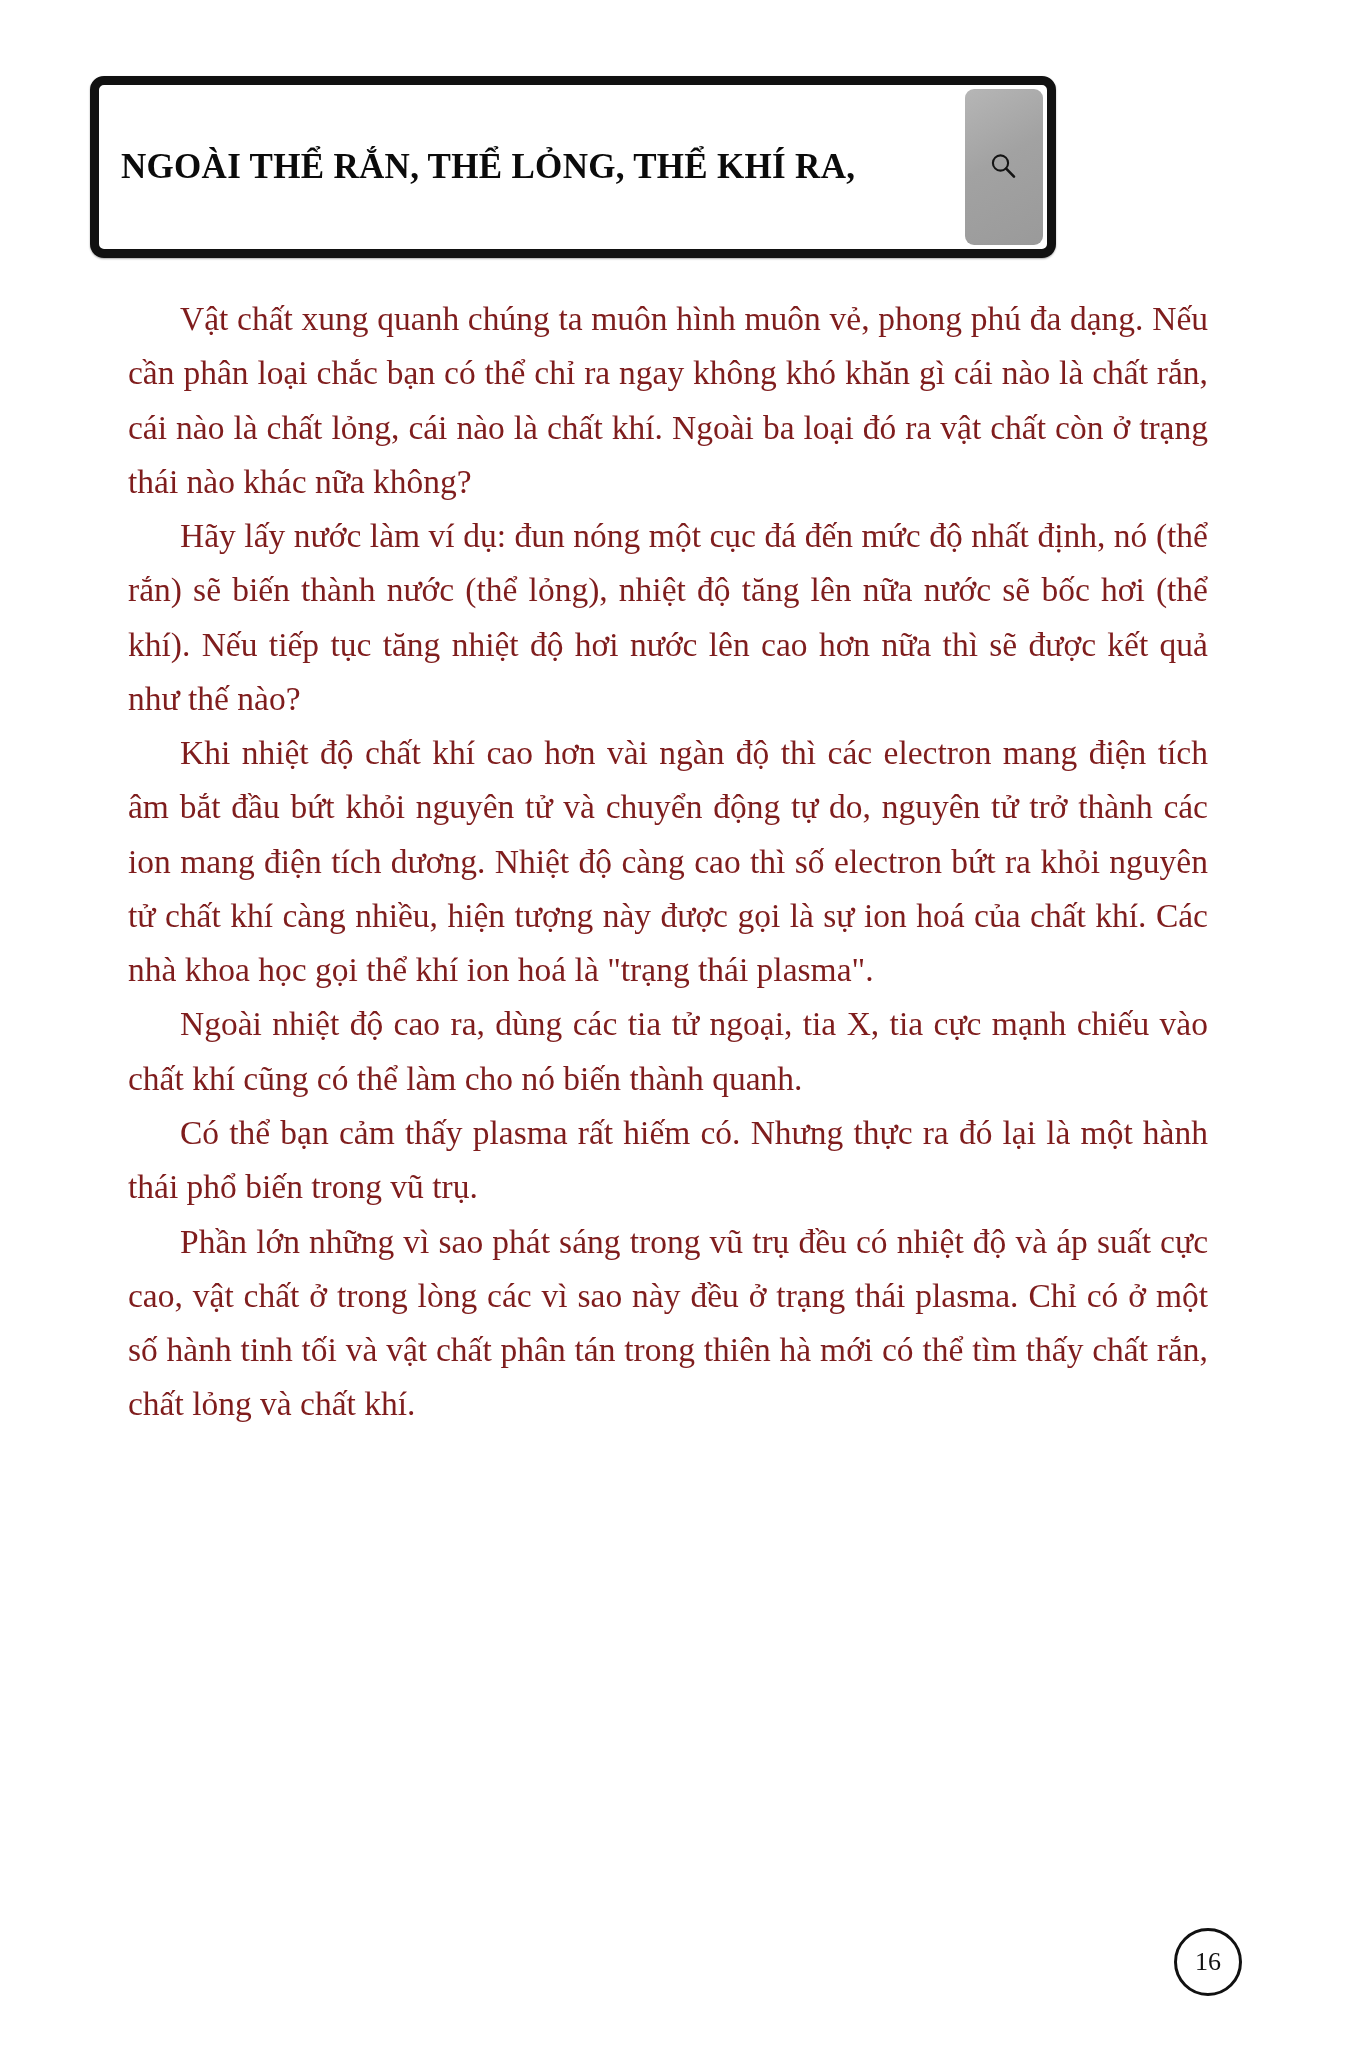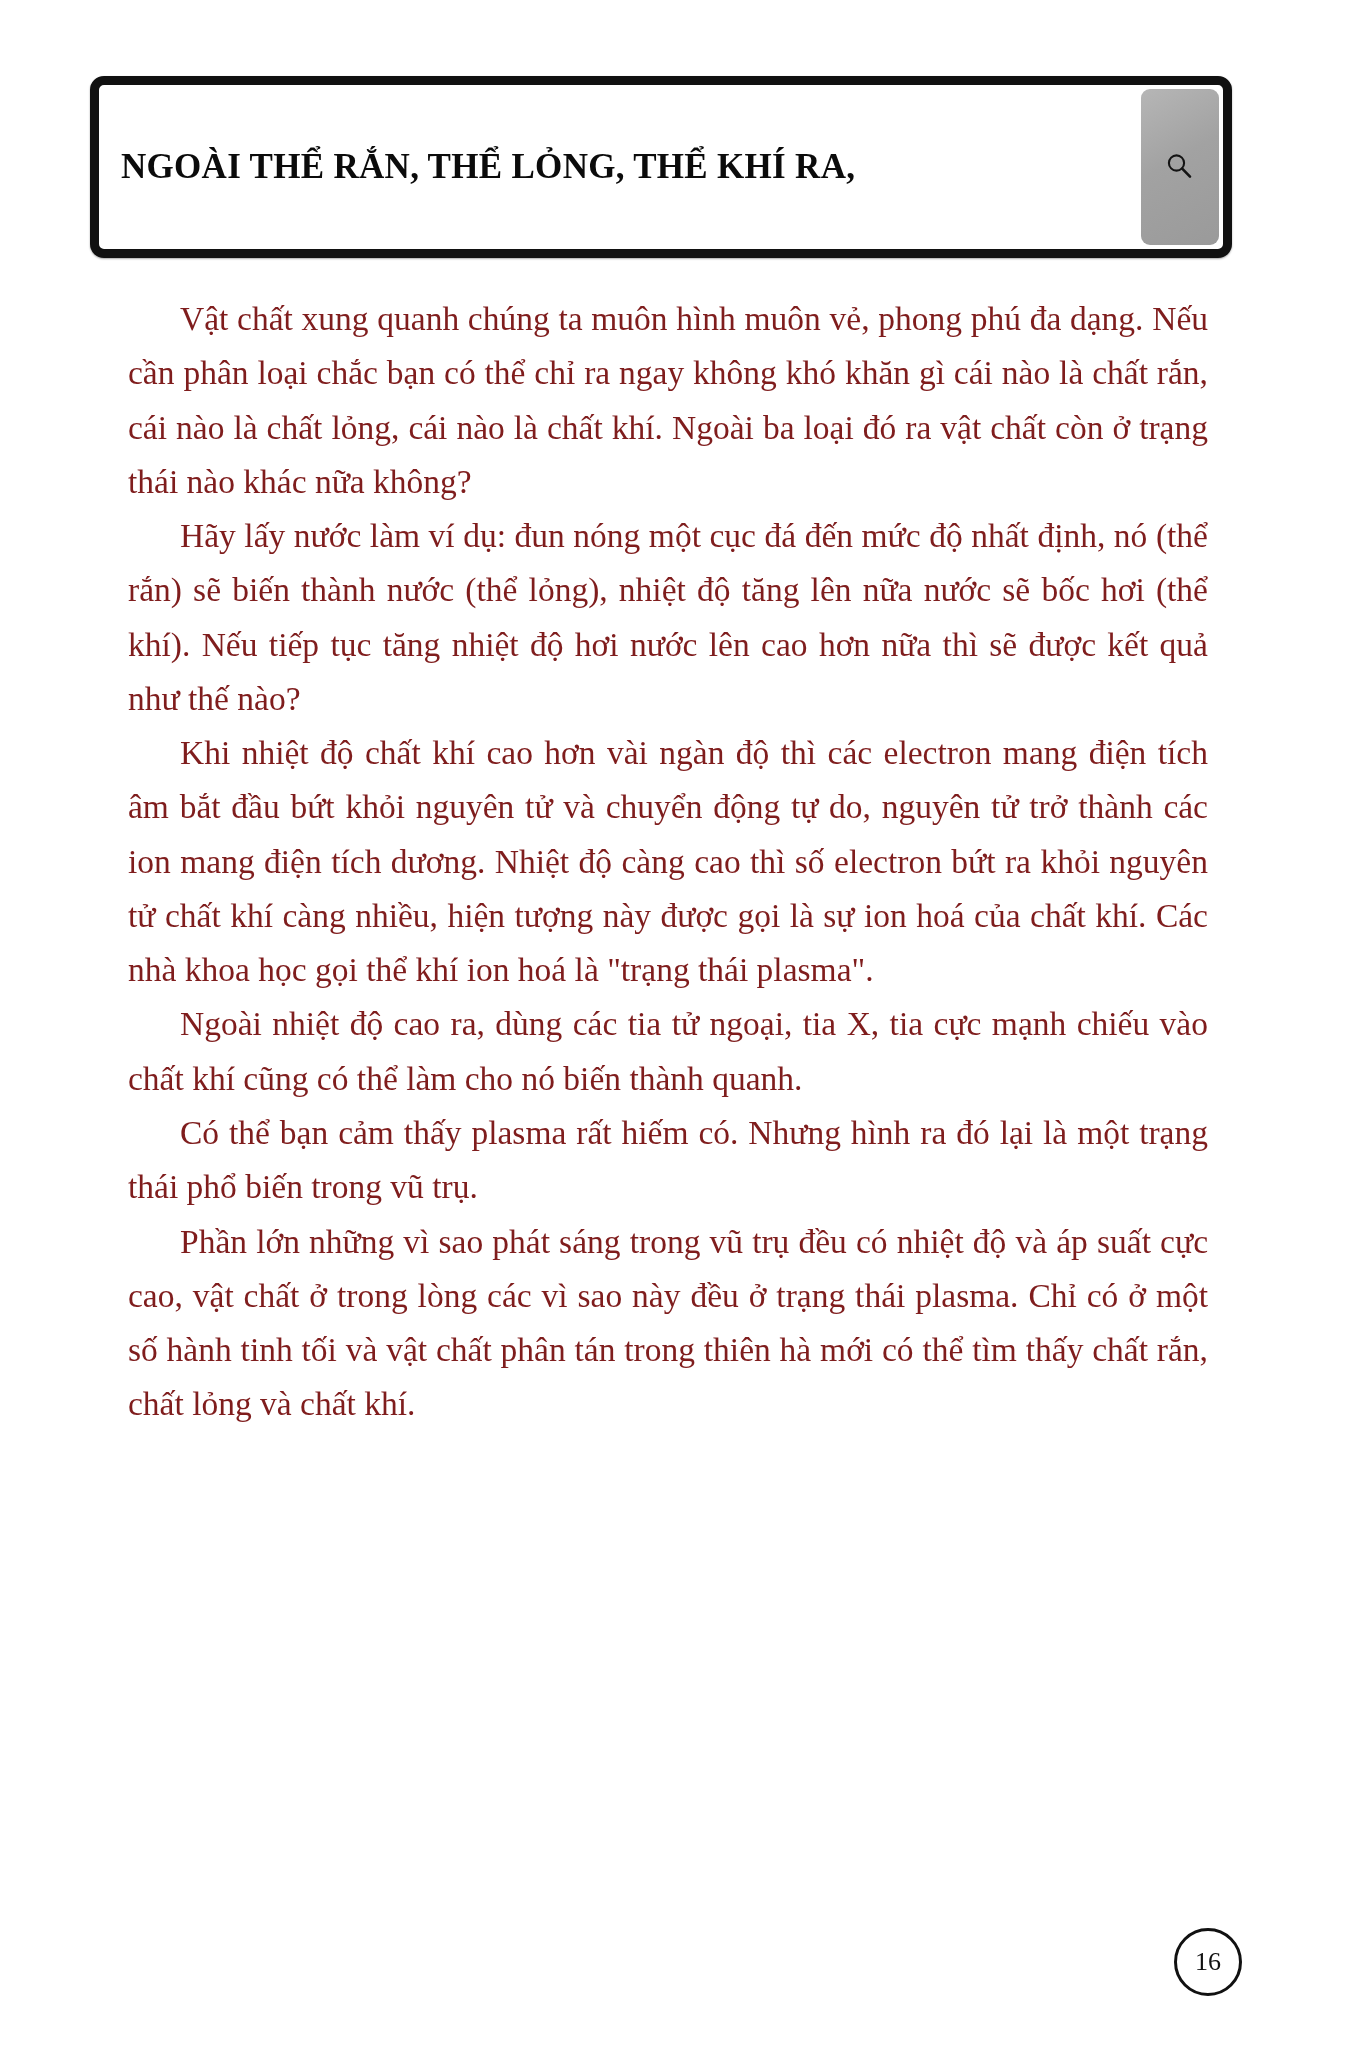--- a/index.html
+++ b/index.html
@@ -14,21 +14,21 @@
     color: #111111;
     position: relative;
     overflow: hidden;
   }
 
   
   .title-banner {
     position: absolute;
     left: 90px;
     top: 76px;
-    width: 1142px;
+    width: 966px;
     height: 182px;
     box-sizing: border-box;
     border: 9px solid #111111;
     border-radius: 14px;
     background: #ffffff;
     display: flex;
     align-items: stretch;
     box-shadow: 0 1px 2px rgba(0,0,0,0.35);
   }
   .title-text-wrap {
@@ -113,19 +113,19 @@
       </svg>
     </span>
   </div>
 </div>
 
 <div class="body-col">
   <p class="para">Vật chất xung quanh chúng ta muôn hình muôn vẻ, phong phú đa dạng. Nếu cần phân loại chắc bạn có thể chỉ ra ngay không khó khăn gì cái nào là chất rắn, cái nào là chất lỏng, cái nào là chất khí. Ngoài ba loại đó ra vật chất còn ở trạng thái nào khác nữa không?</p>
   <p class="para">Hãy lấy nước làm ví dụ: đun nóng một cục đá đến mức độ nhất định, nó (thể rắn) sẽ biến thành nước (thể lỏng), nhiệt độ tăng lên nữa nước sẽ bốc hơi (thể khí). Nếu tiếp tục tăng nhiệt độ hơi nước lên cao hơn nữa thì sẽ được kết quả như thế nào?</p>
   <p class="para">Khi nhiệt độ chất khí cao hơn vài ngàn độ thì các electron mang điện tích âm bắt đầu bứt khỏi nguyên tử và chuyển động tự do, nguyên tử trở thành các ion mang điện tích dương. Nhiệt độ càng cao thì số electron bứt ra khỏi nguyên tử chất khí càng nhiều, hiện tượng này được gọi là sự ion hoá của chất khí. Các nhà khoa học gọi thể khí ion hoá là "trạng thái plasma".</p>
   <p class="para last-of-block">Ngoài nhiệt độ cao ra, dùng các tia tử ngoại, tia X, tia cực mạnh chiếu vào chất khí cũng có thể làm cho nó biến thành quanh.</p>
-  <p class="para last-of-block">Có thể bạn cảm thấy plasma rất hiếm có. Nhưng hình ra đó lại là một trạng thái phổ biến trong vũ trụ.</p>
+  <p class="para last-of-block">Có thể bạn cảm thấy plasma rất hiếm có. Nhưng thực ra đó lại là một hành thái phổ biến trong vũ trụ.</p>
   <p class="para last-of-block">Phần lớn những vì sao phát sáng trong vũ trụ đều có nhiệt độ và áp suất cực cao, vật chất ở trong lòng các vì sao này đều ở trạng thái plasma. Chỉ có ở một số hành tinh tối và vật chất phân tán trong thiên hà mới có thể tìm thấy chất rắn, chất lỏng và chất khí.</p>
 </div>
 
 <div class="page-number">
   <span>16</span>
 </div>
 
 </body></html>

